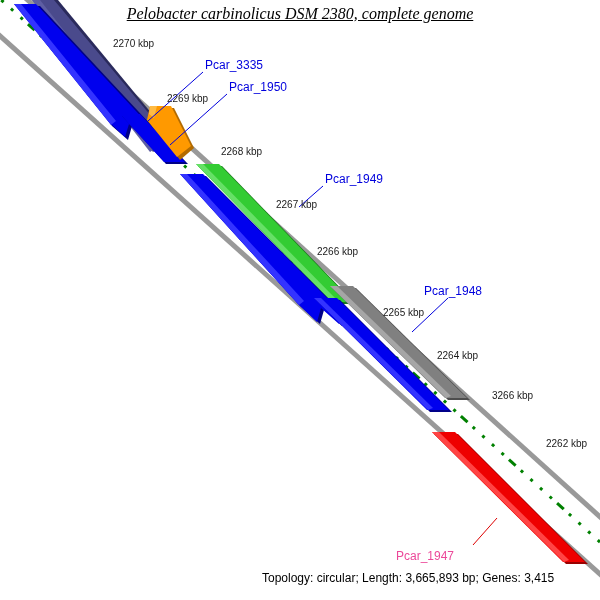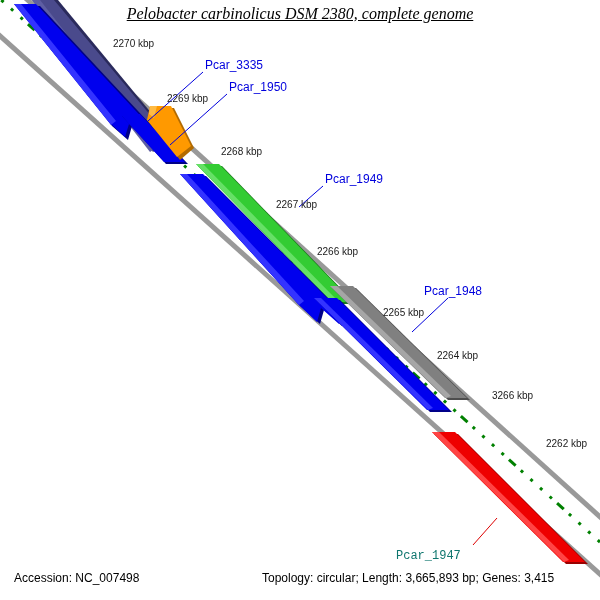--- a/index.html
+++ b/index.html
@@ -56,21 +56,21 @@
     font-size: 10px;
     color: #1a1a1a;
     white-space: nowrap;
   }
   .gene-label {
     position: absolute;
     font-size: 12px;
     white-space: nowrap;
   }
   .gene-label.blue { color: #0000dd; }
-  .gene-label.red  { color: #0f766e; font-family: Liberation Mono, monospace; }
+  .gene-label.red  { color: #ec4899; }
 </style>
 </head>
 <body>
 
 <div id="app">
 
   <svg id="map-canvas" viewBox="0 0 600 600">
     <defs>
       
     </defs>
@@ -236,17 +236,16 @@
       <div class="tick-label" style="left: 546px; top: 438px; color: rgb(26, 26, 26);">2262 kbp</div>
     </div>
   <div id="gene-labels">
       <div class="gene-label blue" style="left: 205px; top: 58px;">Pcar_3335</div>
       <div class="gene-label blue" style="left: 229px; top: 80px;">Pcar_1950</div>
       <div class="gene-label blue" style="left: 325px; top: 172px;">Pcar_1949</div>
       <div class="gene-label blue" style="left: 424px; top: 284px;">Pcar_1948</div>
       <div class="gene-label red" style="left: 396px; top: 549px;">Pcar_1947</div>
     </div>
 
-  <div class="footer-left">Accession: NC_007498</div>
 
   <div class="footer-right">Topology: circular; Length: 3,665,893 bp; Genes: 3,415</div>
 
 </div>
 
 </body></html>

